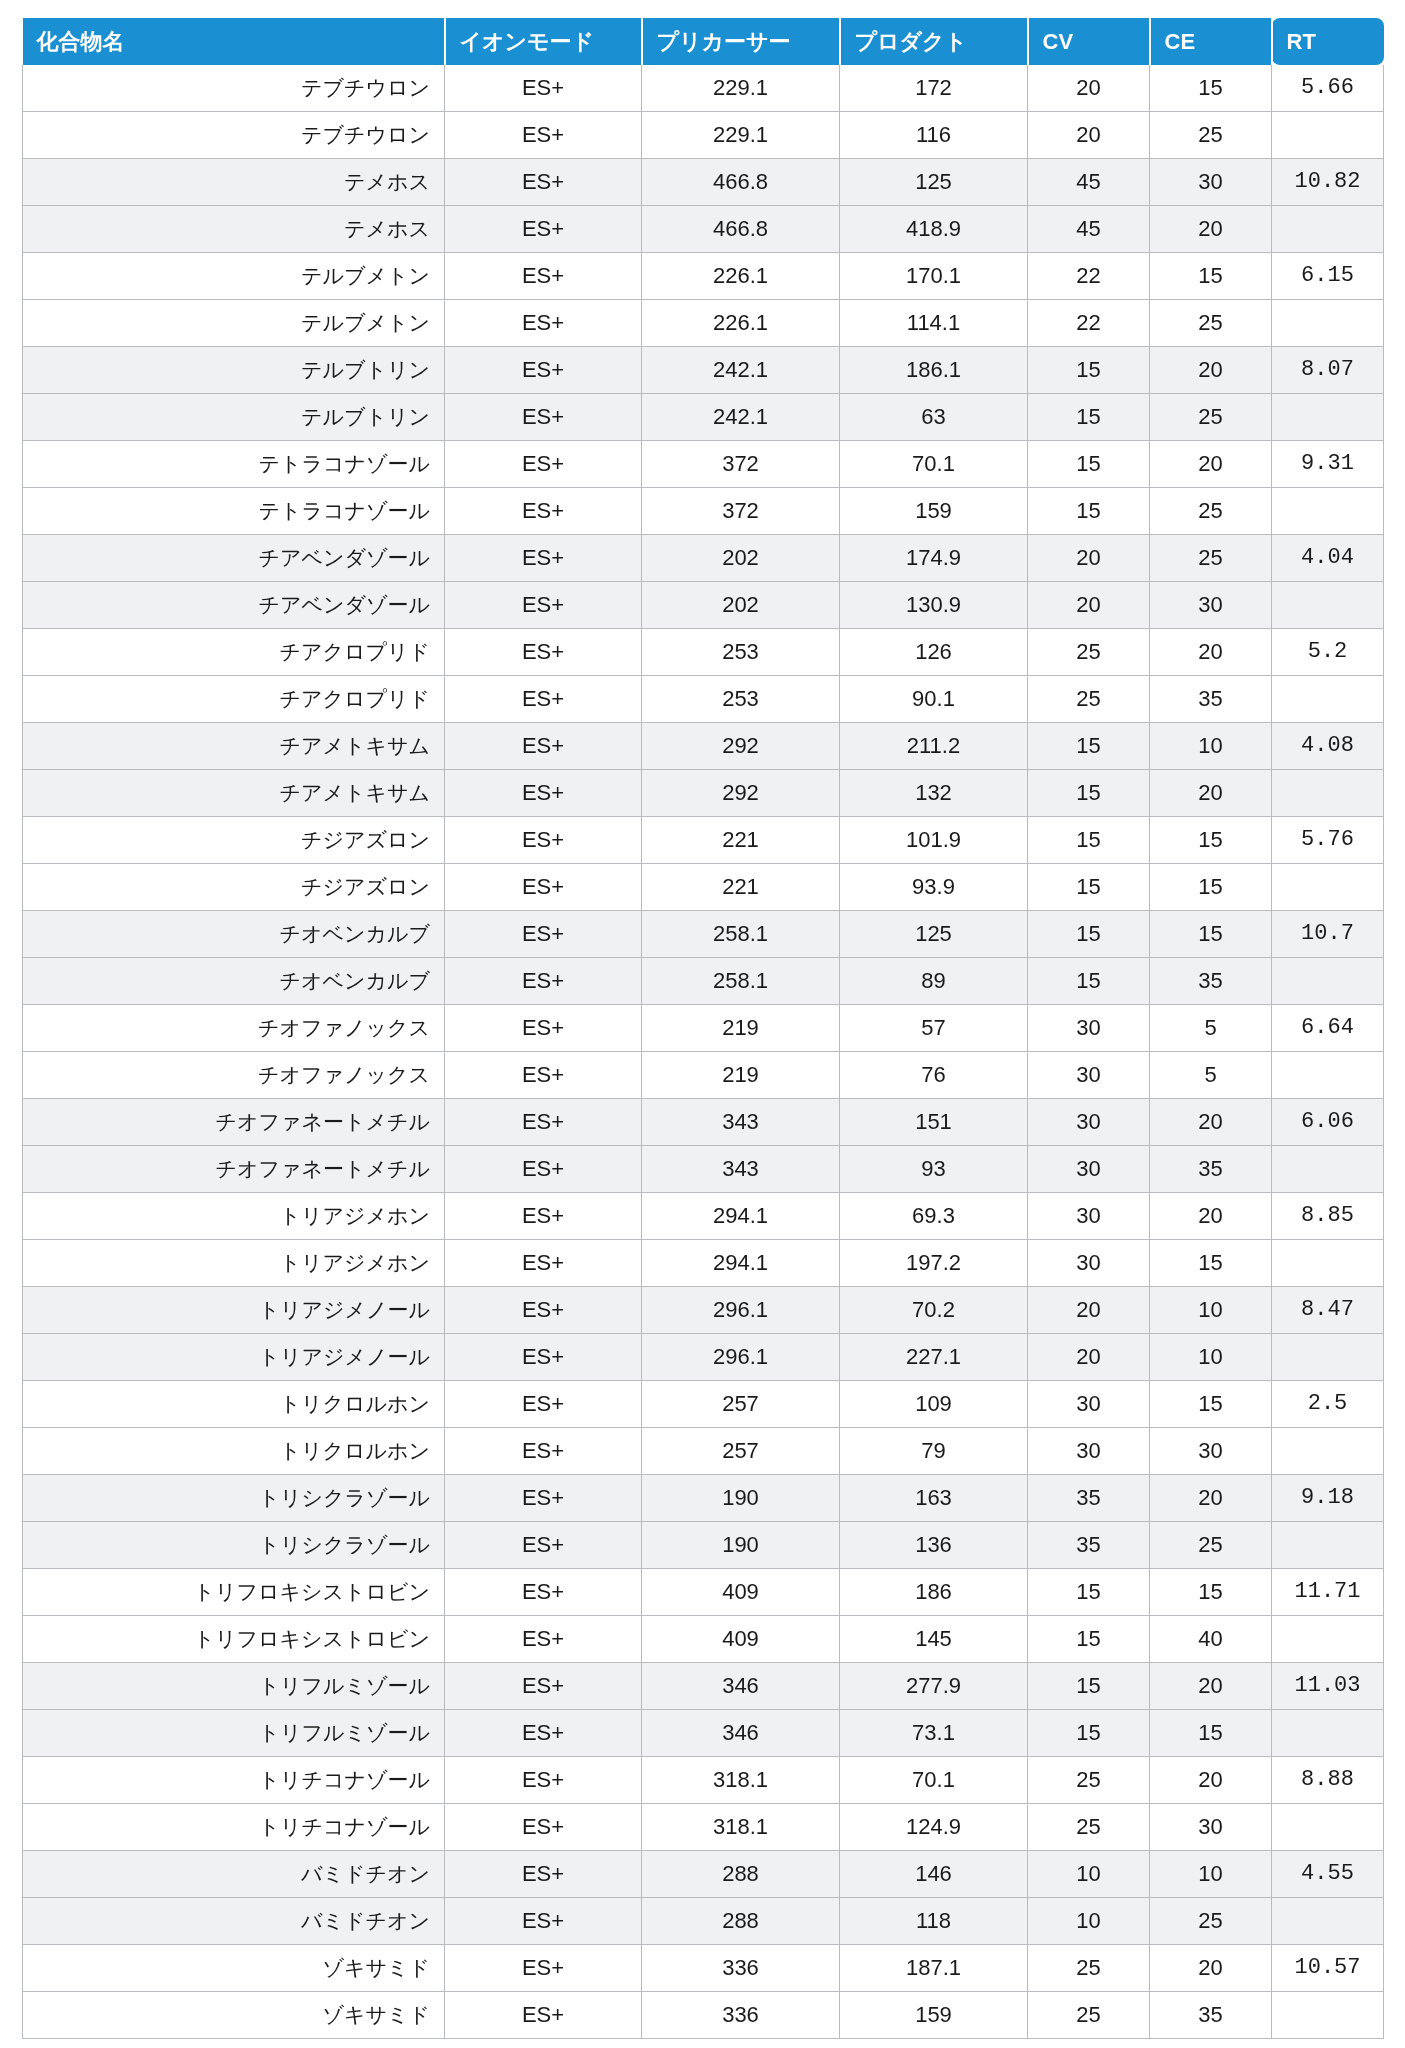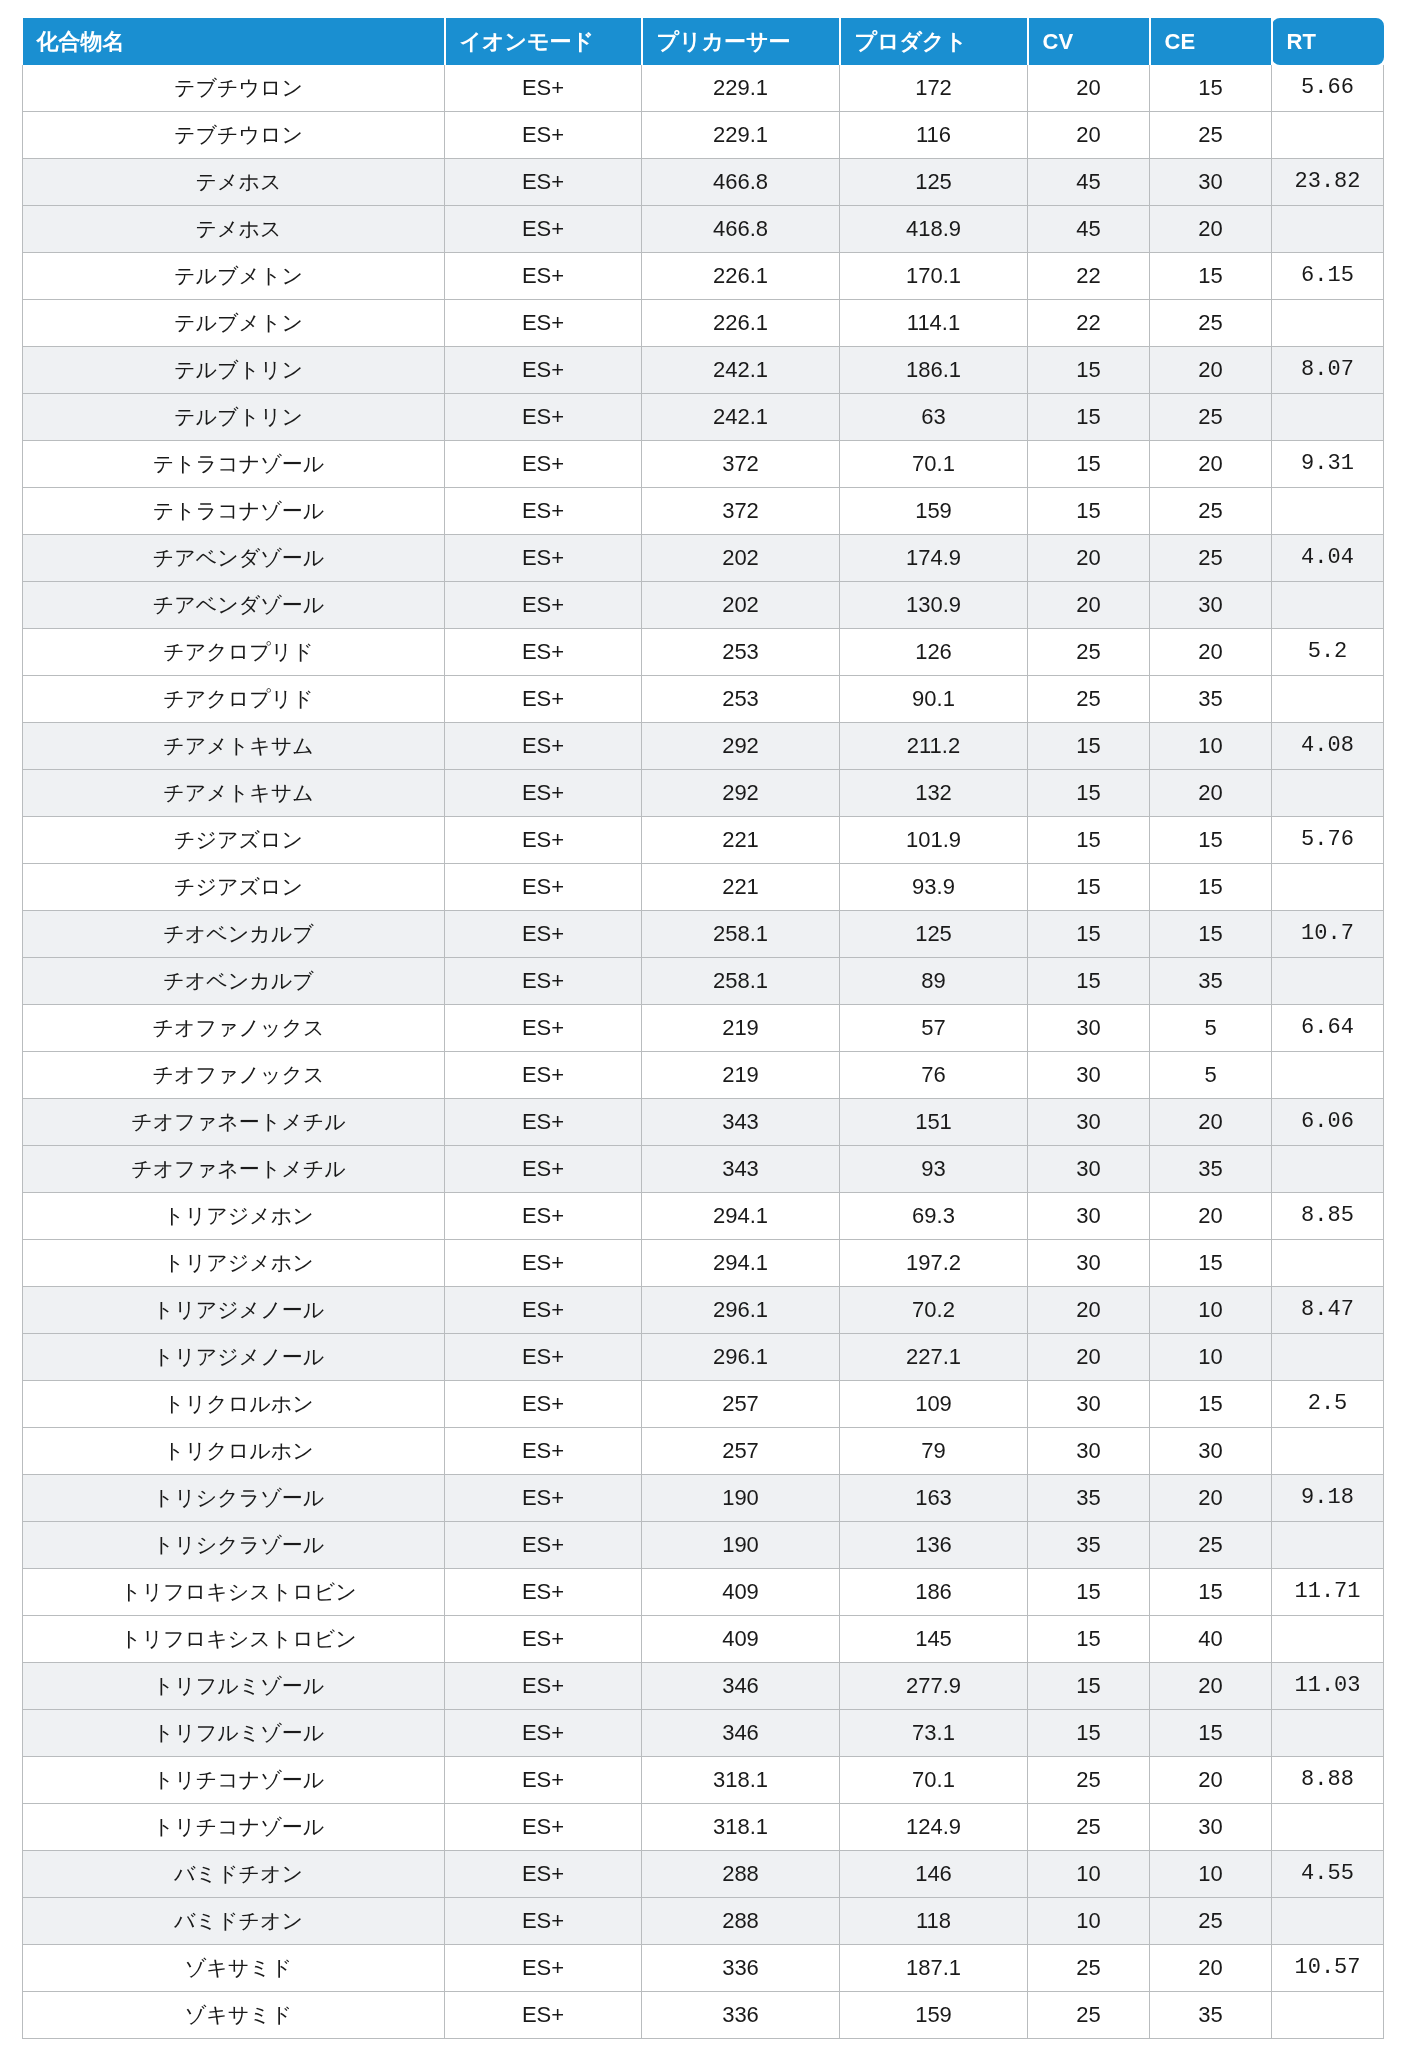--- a/index.html
+++ b/index.html
@@ -62,21 +62,21 @@
     padding: 0 14px;
     border-right: 1px solid #b9bcbe;
     border-bottom: 1px solid #b9bcbe;
     text-align: center;
     color: #1a1a1a;
     font-size: 22px;
     white-space: nowrap;
     overflow: hidden;
   }
   tbody td.td-name {
-    text-align: center;
+    text-align: right;
     font-size: 21px;
     padding-left: 24px;
   }
   tbody td:first-child {
     border-left: 1px solid #b9bcbe;
   }
   tbody td:last-child {
     border-right: 1px solid #b9bcbe;
     font-family: Liberation Mono, monospace;
   }
@@ -127,21 +127,21 @@
           <td>25</td>
           <td></td>
         </tr>
         <tr class="band-b">
           <td class="td-name">テメホス</td>
           <td>ES+</td>
           <td>466.8</td>
           <td>125</td>
           <td>45</td>
           <td>30</td>
-          <td>23.82</td>
+          <td>10.82</td>
         </tr>
         <tr class="band-b">
           <td class="td-name">テメホス</td>
           <td>ES+</td>
           <td>466.8</td>
           <td>418.9</td>
           <td>45</td>
           <td>20</td>
           <td></td>
         </tr>

